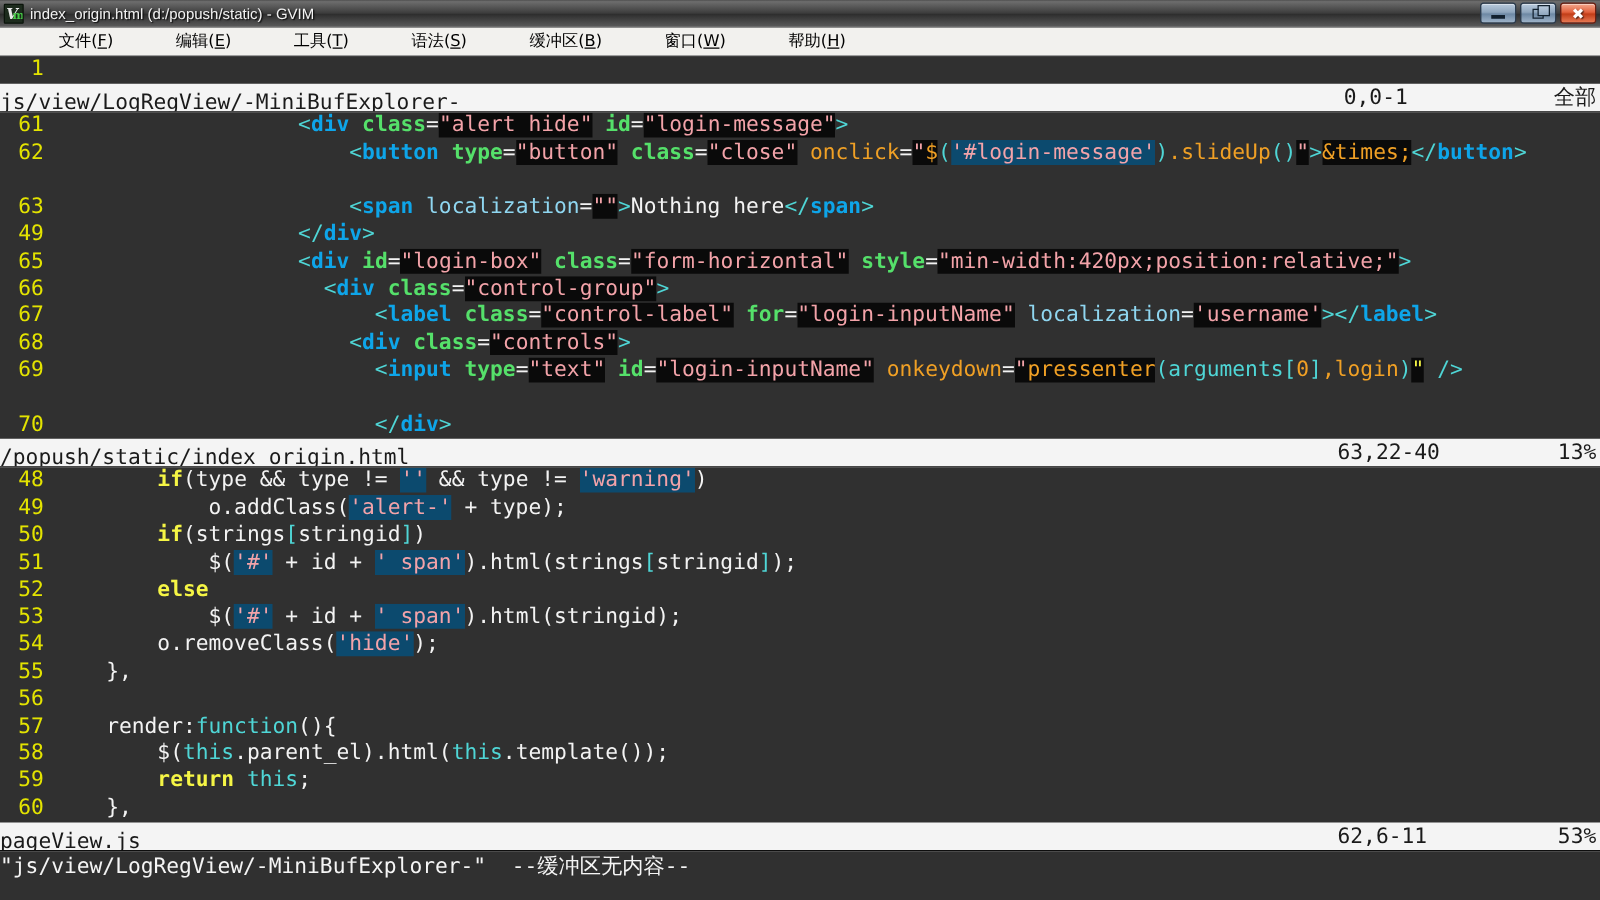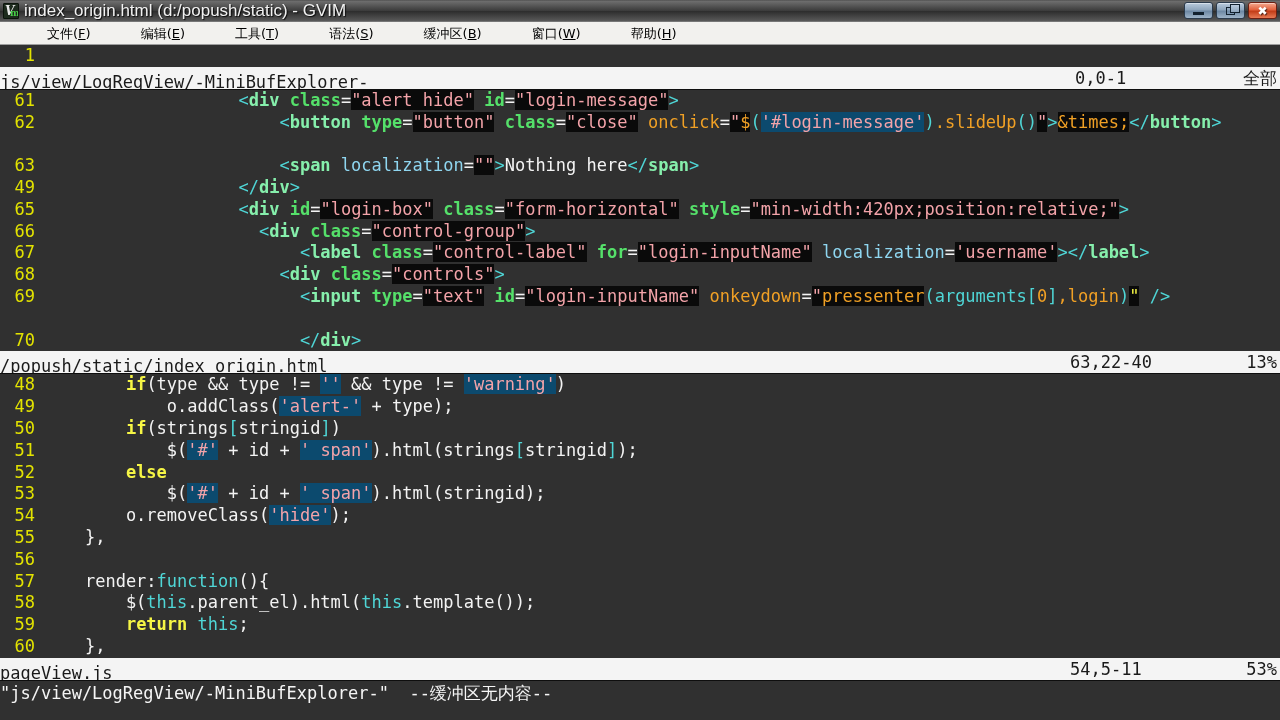--- a/index.html
+++ b/index.html
@@ -33,21 +33,21 @@
     font-size: 12px; font-weight: bold; font-style: italic;
     color: #e9e9e9; line-height: 14px;
   }
   .title-icon .vg2 {
     position: absolute; left: 6px; top: 4px;
     font-family: "DejaVu Serif", serif;
     font-size: 9px; font-weight: bold;
     color: #49d049; line-height: 10px;
   }
   .titletext {
-    color: #f2f2f2; font-size: 17px;
+    color: #f2f2f2; font-size: 12px;
     font-family: "Liberation Sans", sans-serif;
     text-shadow: 1px 1px 1px rgba(0,0,0,0.85);
     white-space: nowrap;
   }
   .winbtns { position: absolute; right: 3px; top: 2px; display: flex; gap: 3px; }
   .wbtn {
     width: 29px; height: 17px; border-radius: 3px;
     border: 1px solid #2b3b4d;
     background: linear-gradient(to bottom, #b9cadd 0%, #8fa6bd 45%, #6d88a4 55%, #9fb4c9 100%);
     display: flex; align-items: center; justify-content: center;
@@ -120,21 +120,21 @@
 
   .cmdline {
     height: 24px; width: 1280px;
     background: #303030; color: #f5f5f5;
     font-family: "DejaVu Sans Mono", monospace;
     font-size: 17px; line-height: 24px;
     white-space: pre; overflow: hidden;
   }
 
   
-  .s-tag      { color: #86efac; font-weight: bold; }
+  .s-tag      { color: #0ea5e9; font-weight: bold; }
   .s-brk      { color: #4fd6d6; }
   .s-attr     { color: #55e06a; font-weight: bold; }
   .s-attr2    { color: #8fd6f0; }
   .s-attrev   { color: #f0a025; }
   .s-str      { color: #f3a3a9; background: #0a0a0a; }
   .s-strp     { color: #f3a3a9; }
   .s-text     { color: #f3f3f3; }
   .s-ent      { color: #f0a025; background: #0a0a0a; }
   .s-eq       { color: #f3f3f3; }
   .s-kw       { color: #f5f545; font-weight: bold; }
@@ -227,19 +227,19 @@
       <div class="codeline"><span class="lnum">54</span><span class="s-plain">        o.removeClass(<span class="s-jsstr">'hide'</span>);</span></div>
       <div class="codeline"><span class="lnum">55</span><span class="s-plain">    },</span></div>
       <div class="codeline"><span class="lnum">56</span><span class="s-plain"></span></div>
       <div class="codeline"><span class="lnum">57</span><span class="s-plain">    render:<span class="s-fn">function</span>(){</span></div>
       <div class="codeline"><span class="lnum">58</span><span class="s-plain">        $(<span class="s-fn">this</span>.parent_el).html(<span class="s-fn">this</span>.template());</span></div>
       <div class="codeline"><span class="lnum">59</span><span class="s-plain">        <span class="s-kw">return</span> <span class="s-fn">this</span>;</span></div>
       <div class="codeline"><span class="lnum">60</span><span class="s-plain">    },</span></div>
     </div>
     <div class="statusline">
       <span class="sl-name">pageView.js</span>
-      <span class="sl-pos p2">54,5-11</span>
+      <span class="sl-pos p2">62,6-11</span>
       <span class="sl-pct">53%</span>
     </div>
 
     <div class="cmdline">"js/view/LogRegView/-MiniBufExplorer-"  --缓冲区无内容--</div>
   </div>
 </div>
 
 </body></html>

